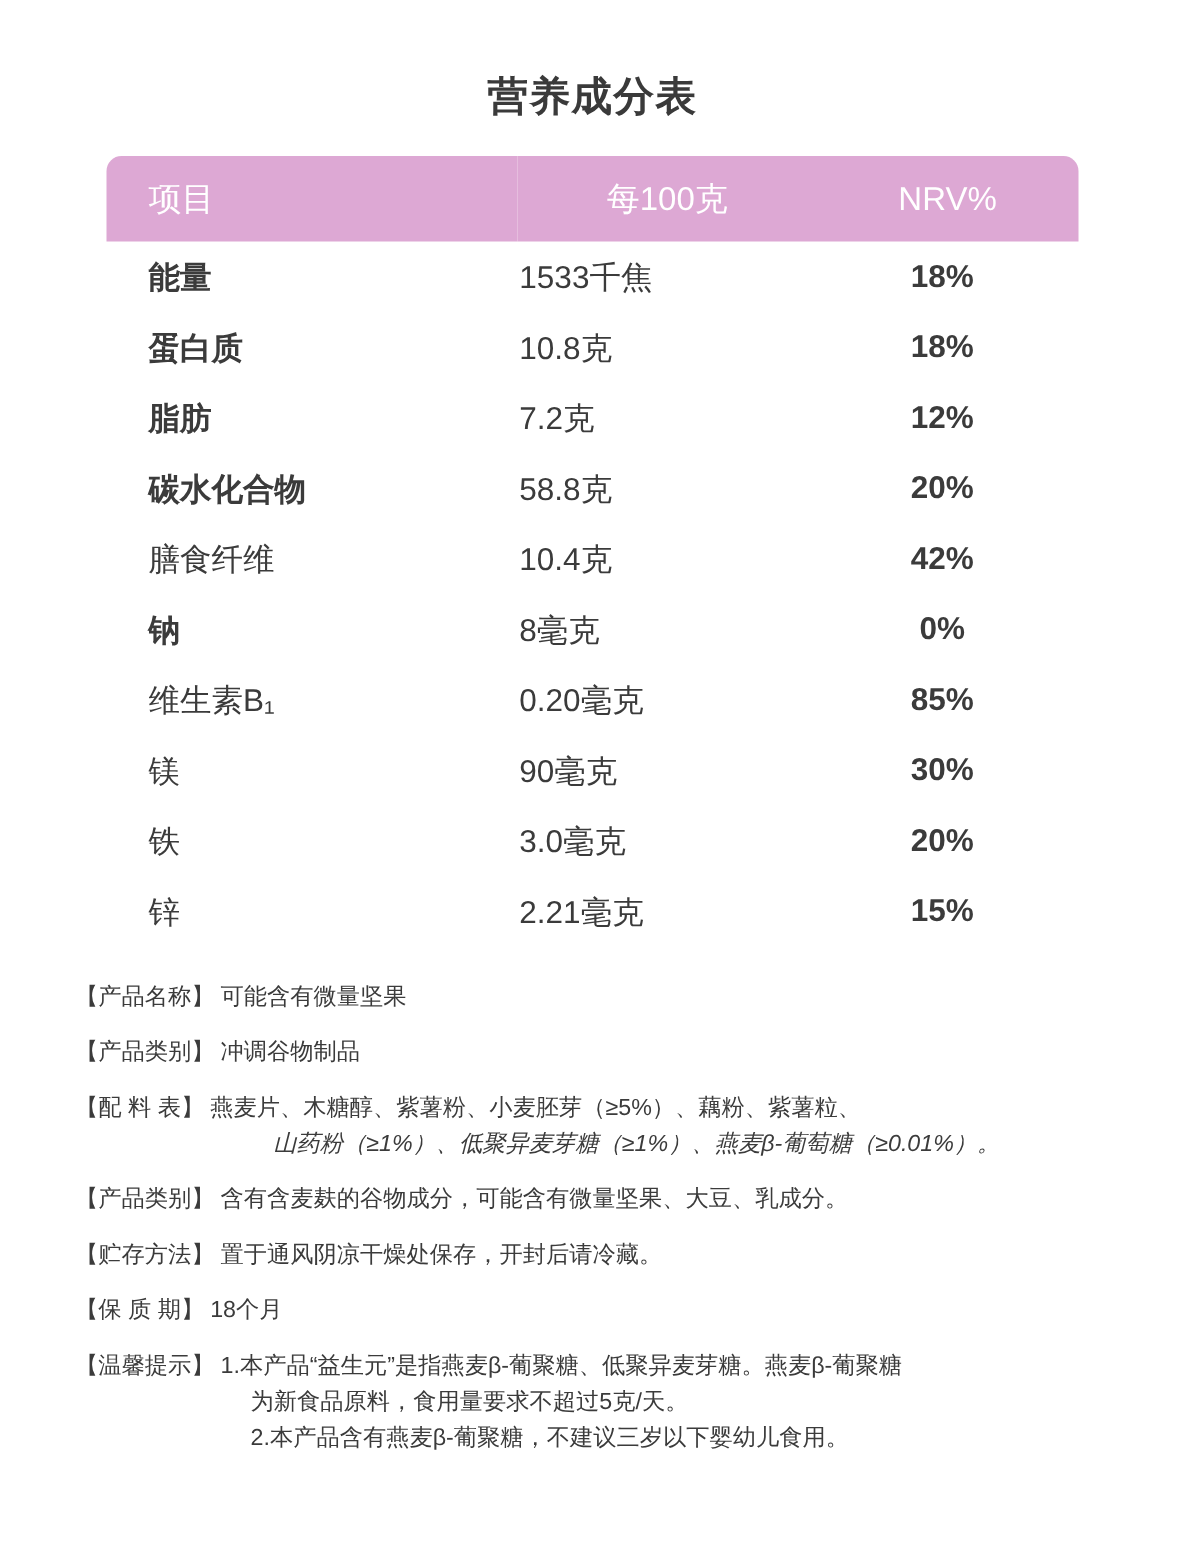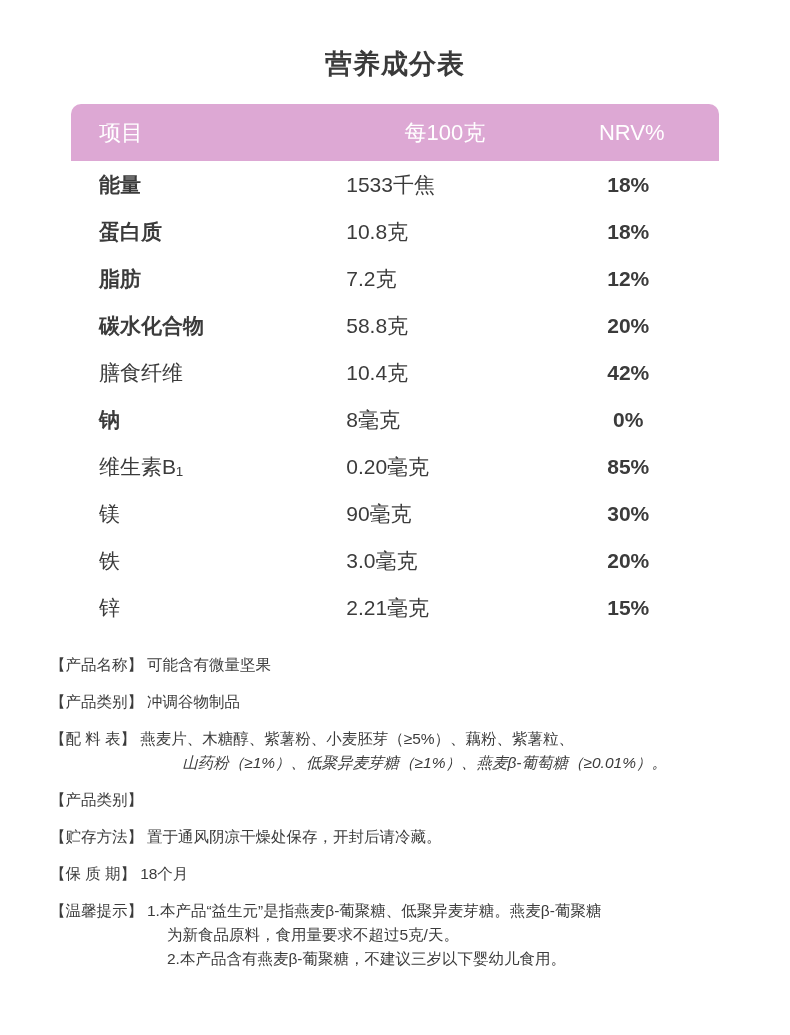--- a/index.html
+++ b/index.html
@@ -200,20 +200,21 @@
     <div class="info-row">
       <span class="info-label">【配 料 表】</span>
       <span class="info-value">
         <span>燕麦片、木糖醇、紫薯粉、小麦胚芽（≥5%）、藕粉、紫薯粒、</span>
         <span class="line2">山药粉（≥1%）、低聚异麦芽糖（≥1%）、燕麦β-葡萄糖（≥0.01%）。</span>
       </span>
     </div>
 
     <div class="info-row">
       <span class="info-label">【产品类别】</span>
+      <span class="info-value">含有含麦麸的谷物成分，可能含有微量坚果、大豆、乳成分。</span>
     </div>
 
     <div class="info-row">
       <span class="info-label">【贮存方法】</span>
       <span class="info-value">置于通风阴凉干燥处保存，开封后请冷藏。</span>
     </div>
 
     <div class="info-row">
       <span class="info-label">【保 质 期】</span>
       <span class="info-value">18个月</span>

